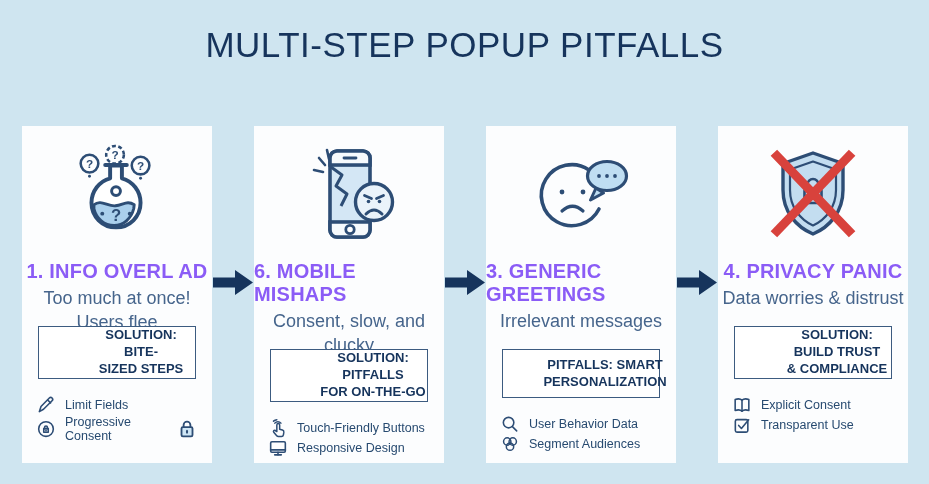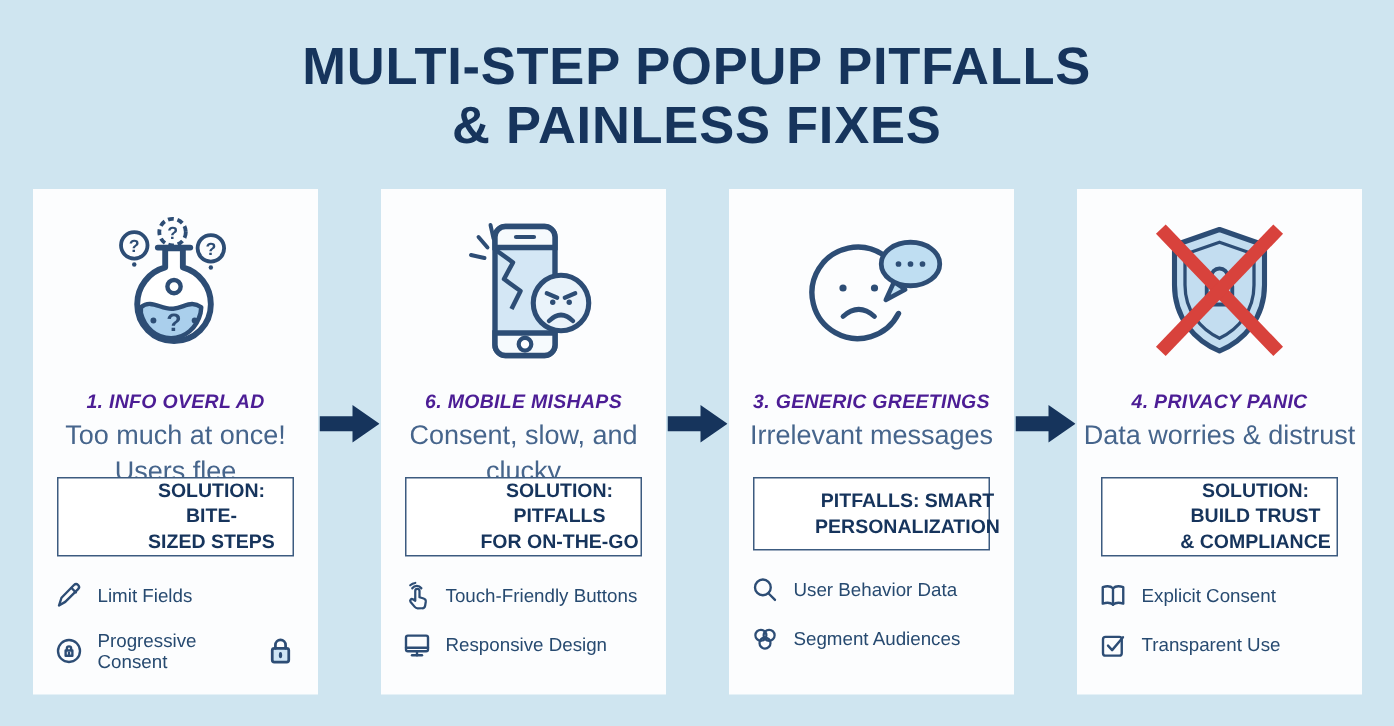--- a/index.html
+++ b/index.html
@@ -7,21 +7,21 @@
   body {
     background:#cfe5f0;
     font-family:"Liberation Sans", sans-serif;
     position:relative;
     overflow:hidden;
   }
   .title {
     padding-top:25px;
     text-align:center;
     color:#16345c;
-    font-weight:bold;
+    font-weight:normal;
     font-size:35px;
     letter-spacing:.5px;
     line-height:1.12;
   }
   .board {
     position:absolute;
     top:126px; left:22px; right:21px;
     display:flex;
     align-items:flex-start;
   }
@@ -39,26 +39,25 @@
     justify-content:center;
     margin-top:143px;
   }
   .icon-area {
     height:118px;
     display:flex;
     align-items:center;
     justify-content:center;
   }
   .heading {
-    font-size:13px;
+    font-size:20px;
     font-weight:bold;
-    color:#4c1d95;
+    color:#8b5cf6;
     margin-top:6px;
     letter-spacing:.2px;
-    font-style:italic;
   }
   .subtitle {
     font-size:18px;
     color:#46658c;
     text-align:center;
     white-space:pre-line;
     line-height:1.35;
     margin-top:3px;
     height:36px;
   }
@@ -77,38 +76,36 @@
     white-space:pre-line;
     line-height:1.3;
     margin-top:4px;
     padding-left:48px;
   }
   .items {
     width:162px;
     margin-top:16px;
     display:flex;
     flex-direction:column;
-    gap:13px;
   }
   .item {
     display:flex;
     align-items:center;
     gap:9px;
     font-size:12.5px;
     color:#274a70;
   }
   .item .trail { margin-left:auto; }
   svg { display:block; }
 </style>
 </head>
 <body>
 
 <div class="title">
   <div>MULTI-STEP POPUP PITFALLS</div>
-  <div>&amp; PAINLESS FIXES</div>
 </div>
 
 <div class="board">
 
   <div class="card">
     <div class="icon-area">
       <svg width="108" height="110" viewBox="0 0 110 110">
         <g stroke="#2d4d75" fill="none" stroke-width="3">
           <circle cx="27" cy="23" r="9" stroke-width="2.6"></circle>
           <circle cx="53" cy="14" r="9" stroke-width="2.6" stroke-dasharray="4 2.5"></circle>

